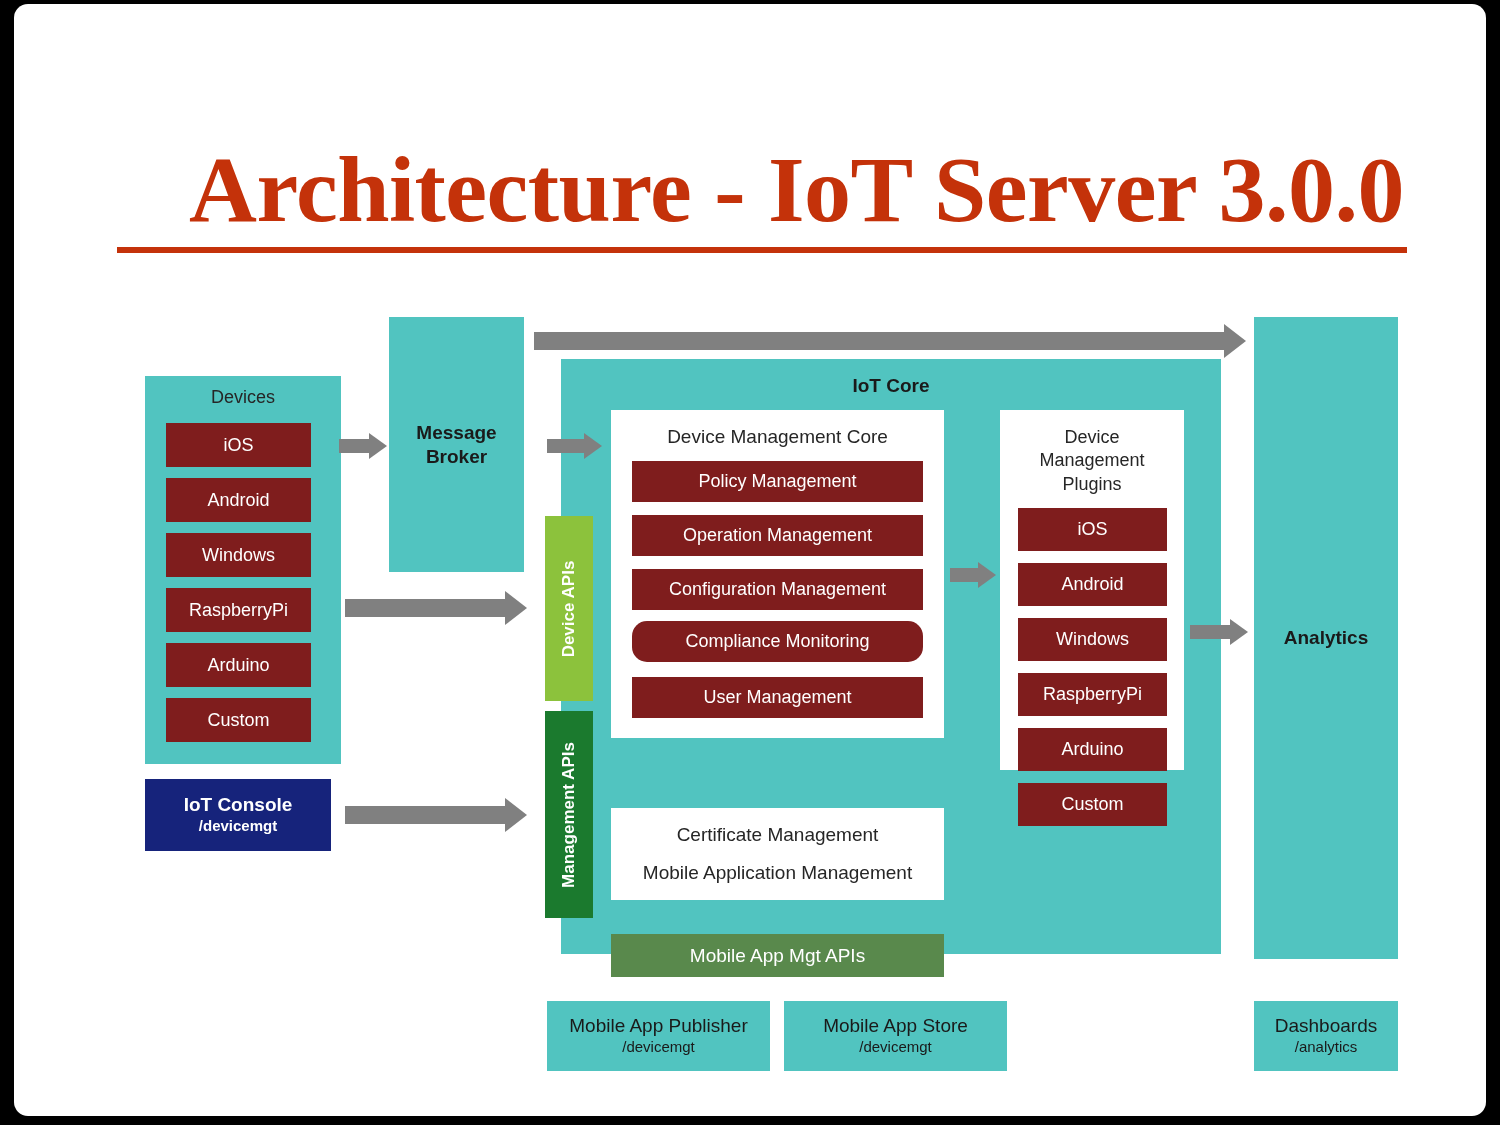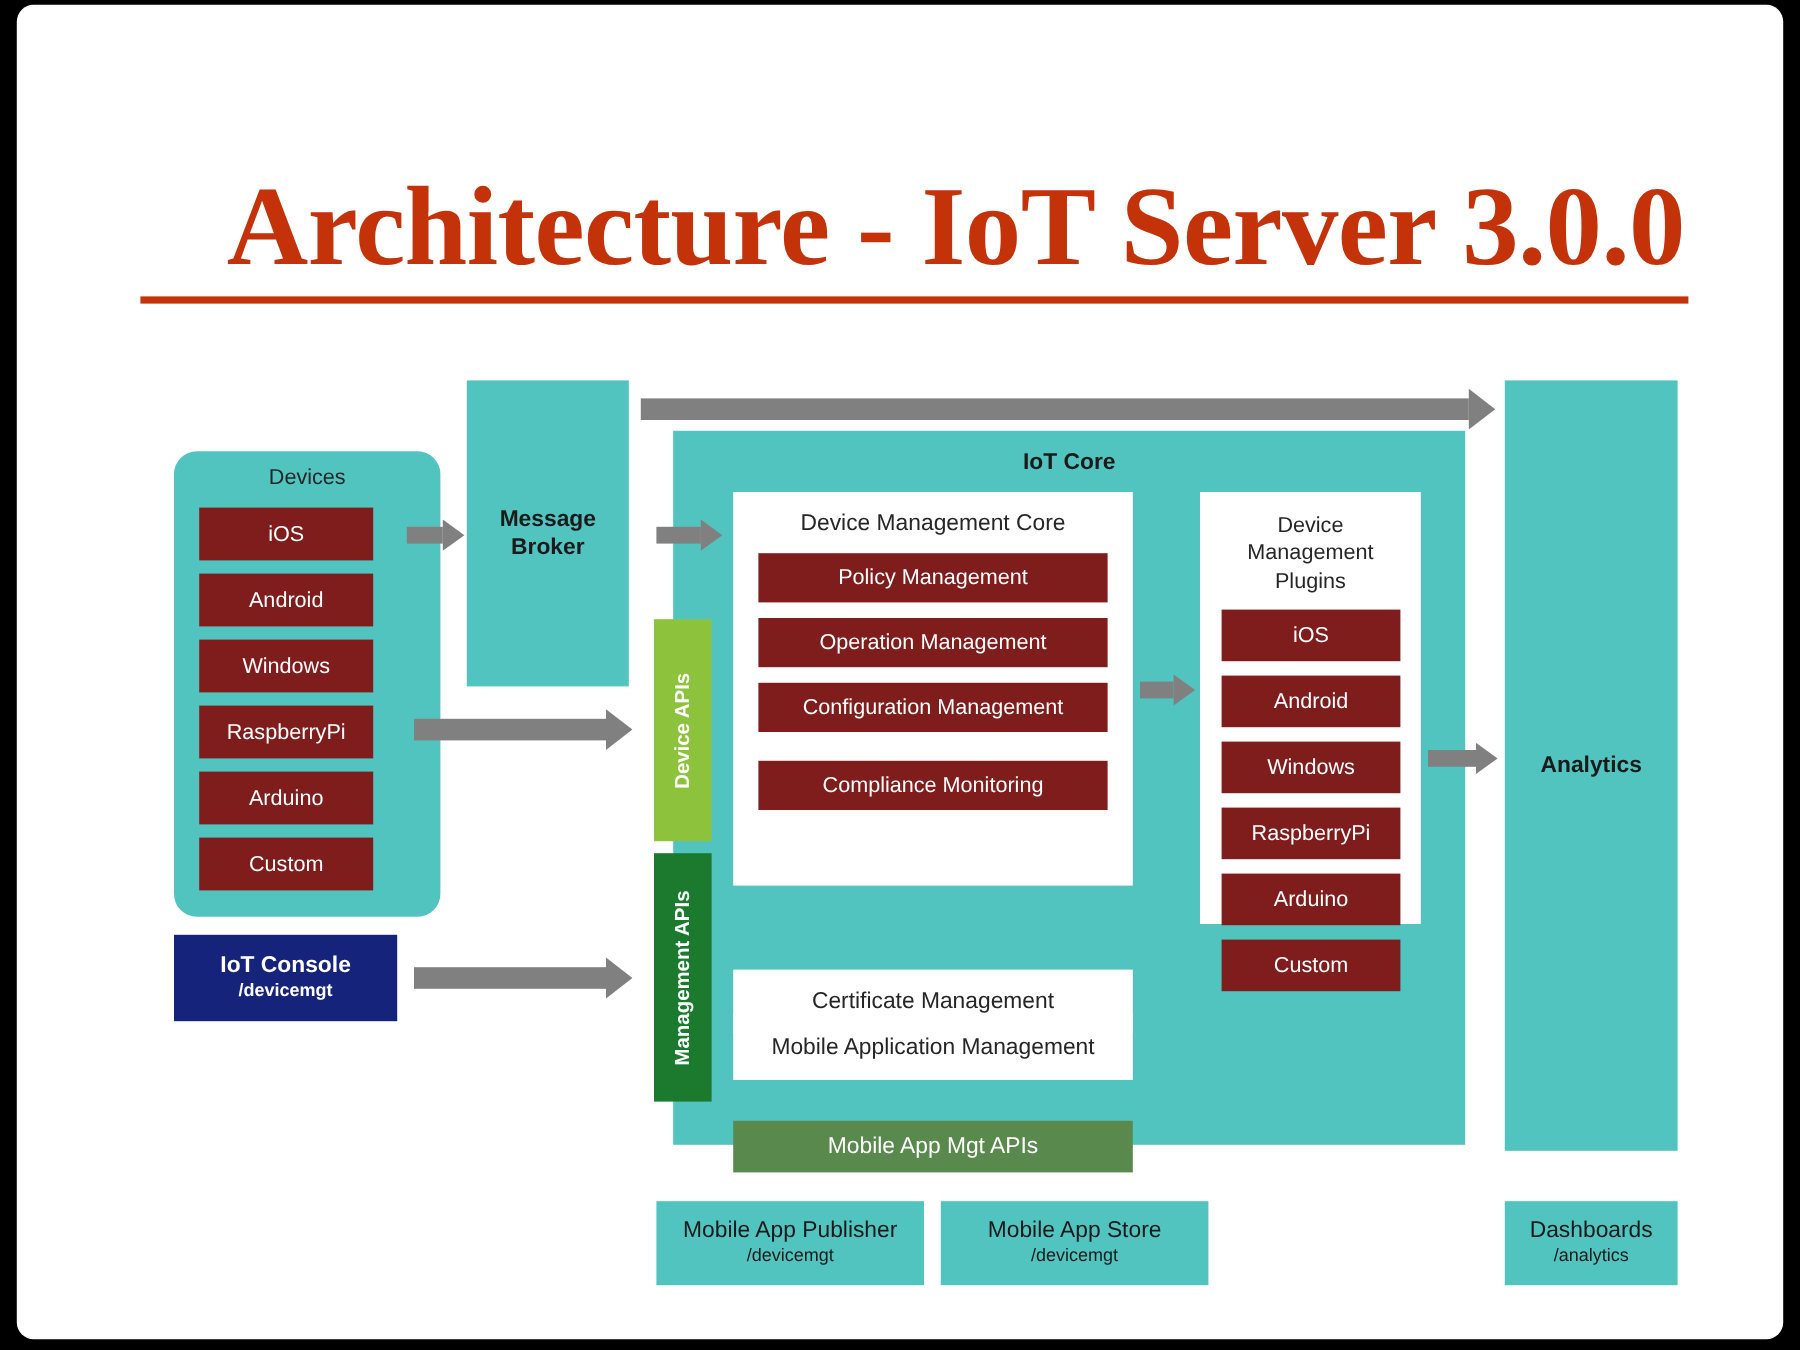--- a/index.html
+++ b/index.html
@@ -61,21 +61,21 @@
 
   .center {
     display: flex;
     align-items: center;
     justify-content: center;
     text-align: center;
   }
   .col { flex-direction: column; }
 
   
-  #devices-panel { left: 131px; top: 372px; width: 222px; height: 388px; border-radius: 19px; }
+  #devices-panel { left: 131px; top: 372px; width: 196px; height: 388px; }
   #devices-title { position:absolute; left:0; top:11px; width:100%; text-align:center;
                    font-size:18px; color:#262626; }
   .device-chip {
     position: absolute; left: 21px; width: 145px; height: 44px;
     font-size: 18px;
   }
 
   #iot-console { left: 131px; top: 775px; width: 186px; height: 72px; }
   #iot-console .main { font-size: 19px; font-weight: 700; line-height: 1.1; }
   #iot-console .sub  { font-size: 15px; font-weight: 700; line-height: 1.3; }
@@ -192,21 +192,22 @@
 
   <div class="box teal" id="iot-core">
     <div id="iot-core-title">IoT Core</div>
   </div>
 
   <div class="box white-pnl" id="dm-core">
     <div id="dm-core-title">Device Management Core</div>
     <div class="box blue core-chip center" style="top:51px;">Policy Management</div>
     <div class="box blue core-chip center" style="top:105px;">Operation Management</div>
     <div class="box blue core-chip center" style="top:159px;">Configuration Management</div>
-    <div class="box blue core-chip center" style="top:224px;">Compliance Monitoring</div>
+    <div class="box blue core-chip center" style="top:211px;border-radius:15px;">Compliance Monitoring</div>
+    <div class="box blue core-chip center" style="top:267px;">User Management</div>
   </div>
 
   <div class="box white-pnl" id="dm-plugins">
     <div id="dm-plugins-title">
       <div>Device</div>
       <div>Management</div>
       <div>Plugins</div>
     </div>
     <div class="box blue plug-chip center" style="top:98px;">iOS</div>
     <div class="box blue plug-chip center" style="top:153px;">Android</div>

